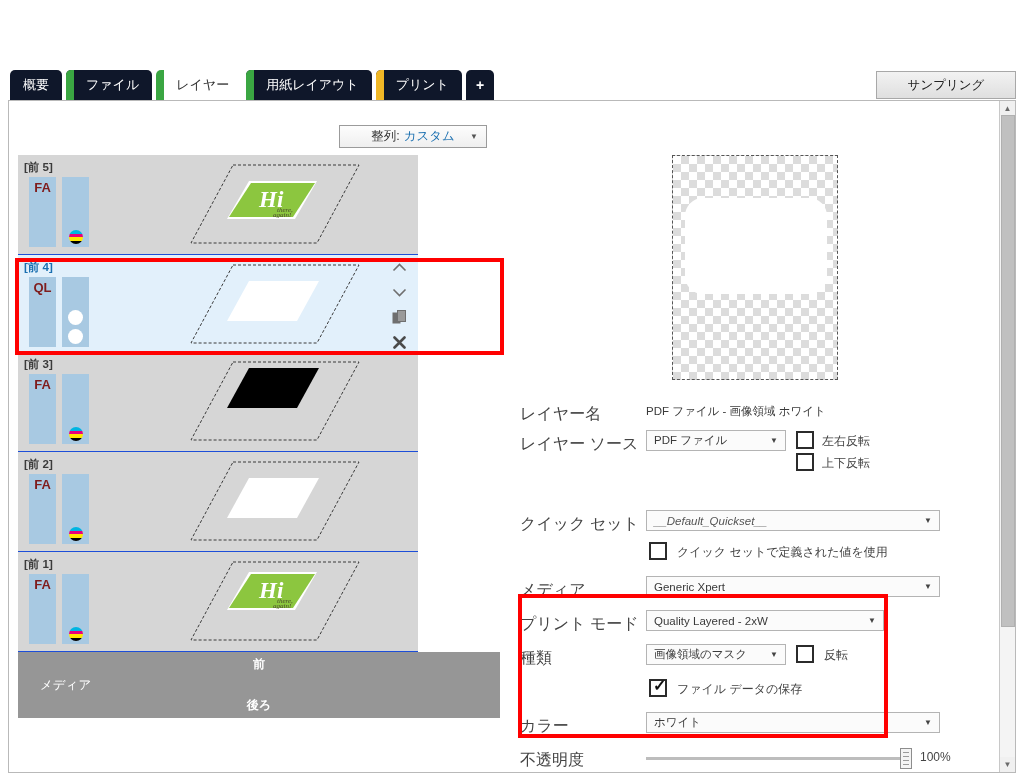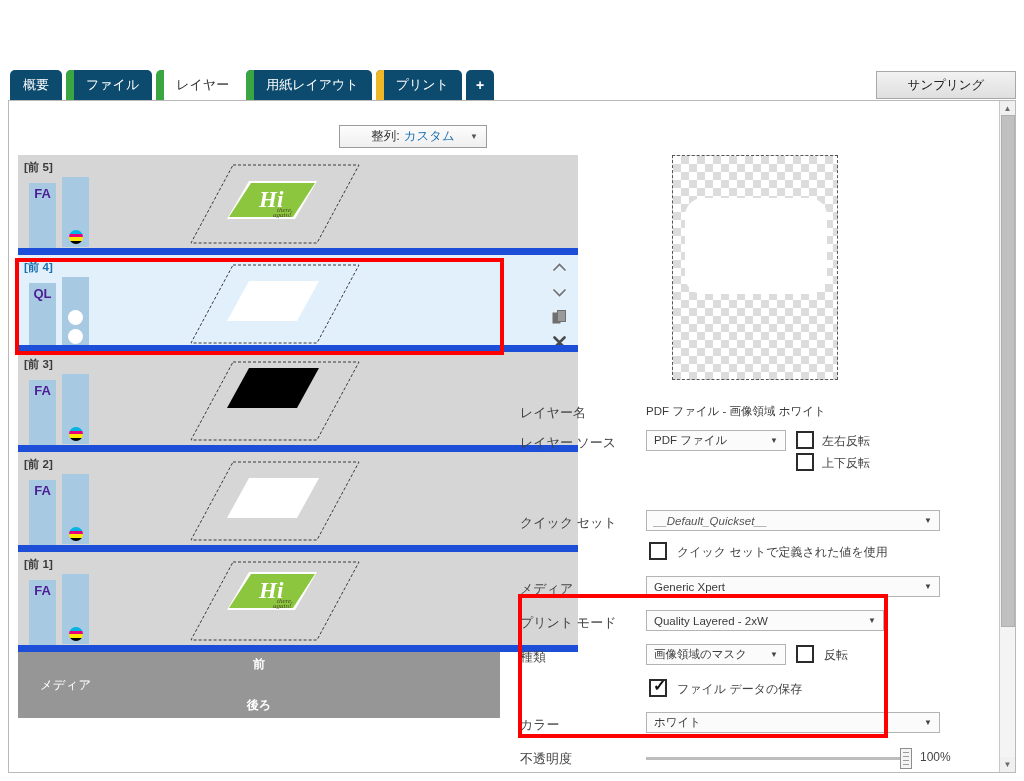--- a/index.html
+++ b/index.html
@@ -31,21 +31,21 @@
   .tb-print { right:0; background:#2a9d4e; }
 
   
   .tabstrip {
     position:absolute; left:0; top:57px; width:1024px; height:44px;
     background:#ffffff;
   }
   .tabs { position:absolute; left:10px; top:13px; display:flex; align-items:flex-end; }
   .tab {
     position:relative; height:30px; display:flex; align-items:center;
-    background:#0c4a6e; color:#ffffff; font-size:13px;
+    background:#0f172a; color:#ffffff; font-size:13px;
     border-radius:5px 5px 0 0; margin-right:4px; cursor:pointer;
     padding:0 13px;
   }
   .tab.active { background:#ffffff; color:#333333; }
   .tab .stripe {
     position:absolute; left:0; top:0; bottom:0; width:8px;
     border-radius:5px 0 0 0;
   }
   .tab.has-stripe { padding-left:20px; }
   .tab.plus { padding:0 10px; font-size:14px; font-weight:bold; }
@@ -95,33 +95,33 @@
     display:flex; align-items:center; justify-content:center;
     font-size:12.5px; color:#333; cursor:pointer;
   }
   .align-sel .caret { position:absolute; right:8px; font-size:8px; color:#555; }
 
   
   .layerlist {
     position:absolute; left:18px; top:155px; width:482px; height:572px;
   }
   .layer-row {
-    position:relative; width:560px; background:#d6d6d6;
-    border-bottom:7px solid #1d4ed8; overflow:hidden;text-align:right;
+    position:relative; width:400px; background:#d6d6d6;
+    border-bottom:1px solid #1d4ed8; overflow:hidden;text-align:right;
   }
   .layer-row.selected { background:#e2f0fb; }
   .layer-row .lbl {
     position:absolute; left:6px; top:5px; font-size:11.5px;
     font-weight:bold; color:#3b3b3b;
   }
   .layer-row.selected .lbl { color:#1a6fb0; }
 
   .badge {
-    position:absolute; left:11px; top:28px; width:27px; height:70px;
-    background:#a8c9e2; color:#4c1d95; font-size:13px; font-weight:bold;
+    position:absolute; left:11px; top:22px; width:27px; height:70px;
+    background:#a8c9e2; color:#7f1d1d; font-size:13px; font-weight:bold;
     display:flex; align-items:flex-start; justify-content:center;
     padding-top:3px;
   }
   .inkbar {
     position:absolute; left:44px; top:22px; width:27px; height:70px;
     background:#a8c9e2;
   }
   .cmyk-dot {
     position:absolute; left:7px; bottom:3px; width:14px; height:14px;
     border-radius:50%; overflow:hidden;
@@ -186,21 +186,21 @@
   }
   .preview .white-shape {
     position:absolute; left:12px; top:42px; width:142px; height:96px;
     background:#ffffff; border-radius:18px;
   }
 
   
   .form { position:absolute; left:520px; top:400px; width:470px; }
   .frow { position:relative; height:30px; }
   .flabel {
-    position:absolute; left:0; top:4px; font-size:13px; color:#444;
+    position:absolute; left:0; top:4px; font-size:16px; color:#444;
     white-space:nowrap;
   }
   .select {
     position:absolute; height:21px;
     background:#fbfbfb; border:1px solid #b4b4b4;
     display:flex; align-items:center; padding-left:7px;
     font-size:11.5px; color:#3a3a3a; cursor:pointer;
   }
   .select .caret { position:absolute; right:7px; font-size:8px; color:#444; }
   .select.italic { font-style:italic; color:#555; }

